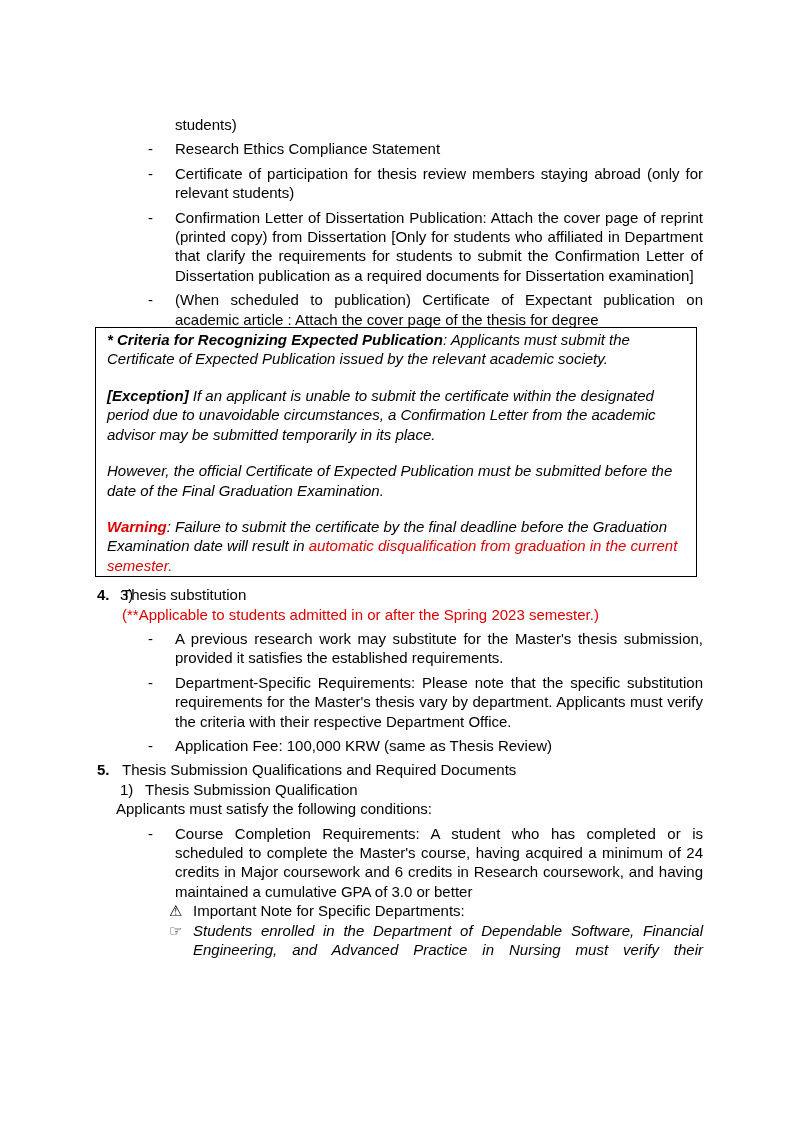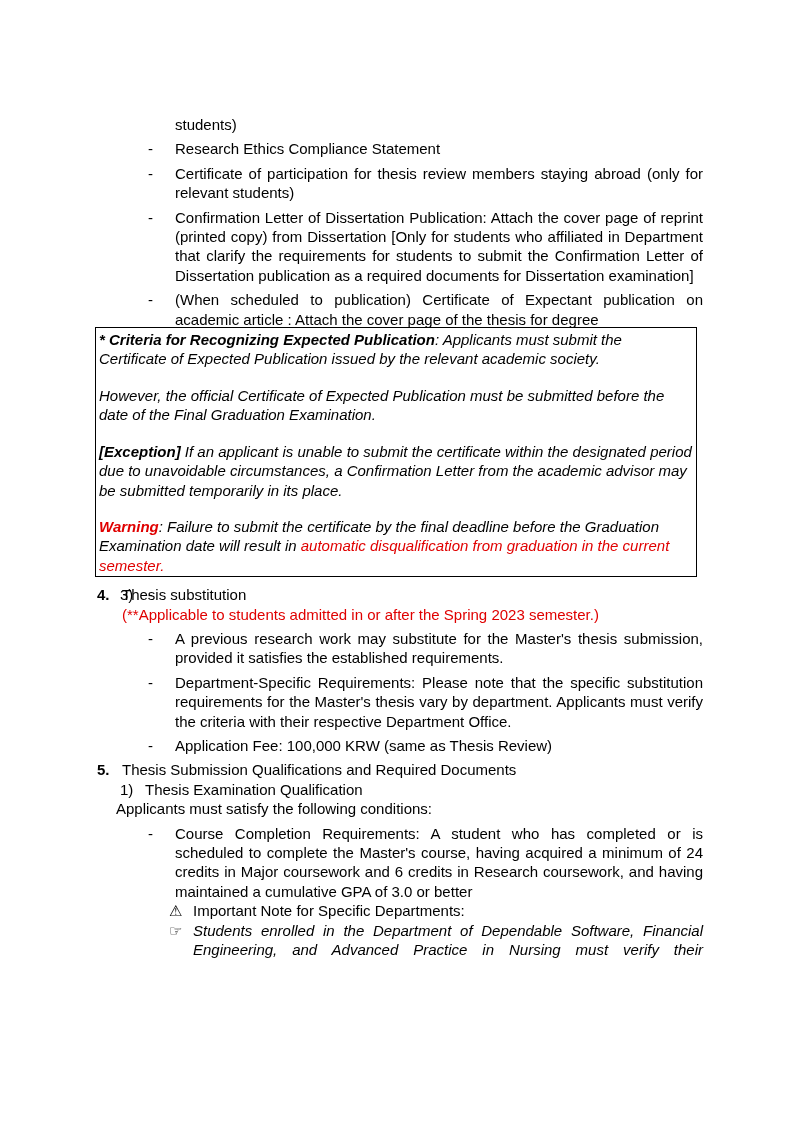--- a/index.html
+++ b/index.html
@@ -35,21 +35,21 @@
 
   .bold { font-weight: bold; }
   .italic { font-style: italic; }
   .red { color: var(--accent-red, #e00000); }
 
   .box {
     margin-left: 95px;
     width: 602px;
     margin-top: -2px;
     border: 1px solid #000000;
-    padding: 2px 4px 0 3px;
+    padding: 2px 4px 0 11px;
     font-style: italic;
   }
   .box p { margin: 0 0 17px 0; }
   .box p:last-child { margin-bottom: 1px; }
 </style>
 </head>
 <body>
 
 <div class="page">
   <div class="content">
@@ -75,24 +75,24 @@
 
     <div class="row ind-dash jt">
       <span class="marker-dash">-</span>
       <span>(When scheduled to publication) Certificate of Expectant publication on academic article : Attach the cover page of the thesis for degree</span>
     </div>
 
     <div class="box">
       <p>
         <span class="bold">* Criteria for Recognizing Expected Publication</span><span>: Applicants must submit the Certificate of Expected Publication issued by the relevant academic society.</span>
       </p>
-      <p>However, the official Certificate of Expected Publication must be submitted before the date of the Final Graduation Examination.</p>
       <p>
         <span class="bold">[Exception]</span><span> If an applicant is unable to submit the certificate within the designated period due to unavoidable circumstances, a Confirmation Letter from the academic advisor may be submitted temporarily in its place.</span>
       </p>
+      <p>However, the official Certificate of Expected Publication must be submitted before the date of the Final Graduation Examination.</p>
       <p>
         <span class="bold red">Warning</span><span>: Failure to submit the certificate by the final deadline before the Graduation Examination date will result in </span><span class="red">automatic disqualification from graduation in the current semester.</span>
       </p>
     </div>
 
     <div class="row ind-paren m5" style="margin-top:8px;">
       <span class="marker-paren">3)</span>
     </div>
     <div class="row ind-dash m5">
       <span class="marker-dash">-</span>
@@ -117,21 +117,21 @@
       <span class="marker-dash">-</span>
       <span>Application Fee: 100,000 KRW (same as Thesis Review)</span>
     </div>
 
     <div class="row ind-num">
       <span class="marker-num">5.</span>
       <span>Thesis Submission Qualifications and Required Documents</span>
     </div>
     <div class="row ind-paren">
       <span class="marker-paren">1)</span>
-      <span>Thesis Examination Qualification</span>
+      <span>Thesis Submission Qualification</span>
     </div>
     <div class="row ind-intro m5">
       <span>Applicants must satisfy the following conditions:</span>
     </div>
     <div class="row ind-dash jt">
       <span class="marker-dash">-</span>
       <span>Course Completion Requirements: A student who has completed or is scheduled to complete the Master's course, having acquired a minimum of 24 credits in Major coursework and 6 credits in Research coursework, and having maintained a cumulative GPA of 3.0 or better</span>
     </div>
     <div class="row ind-icon">
       <span class="marker-icon">⚠</span>

